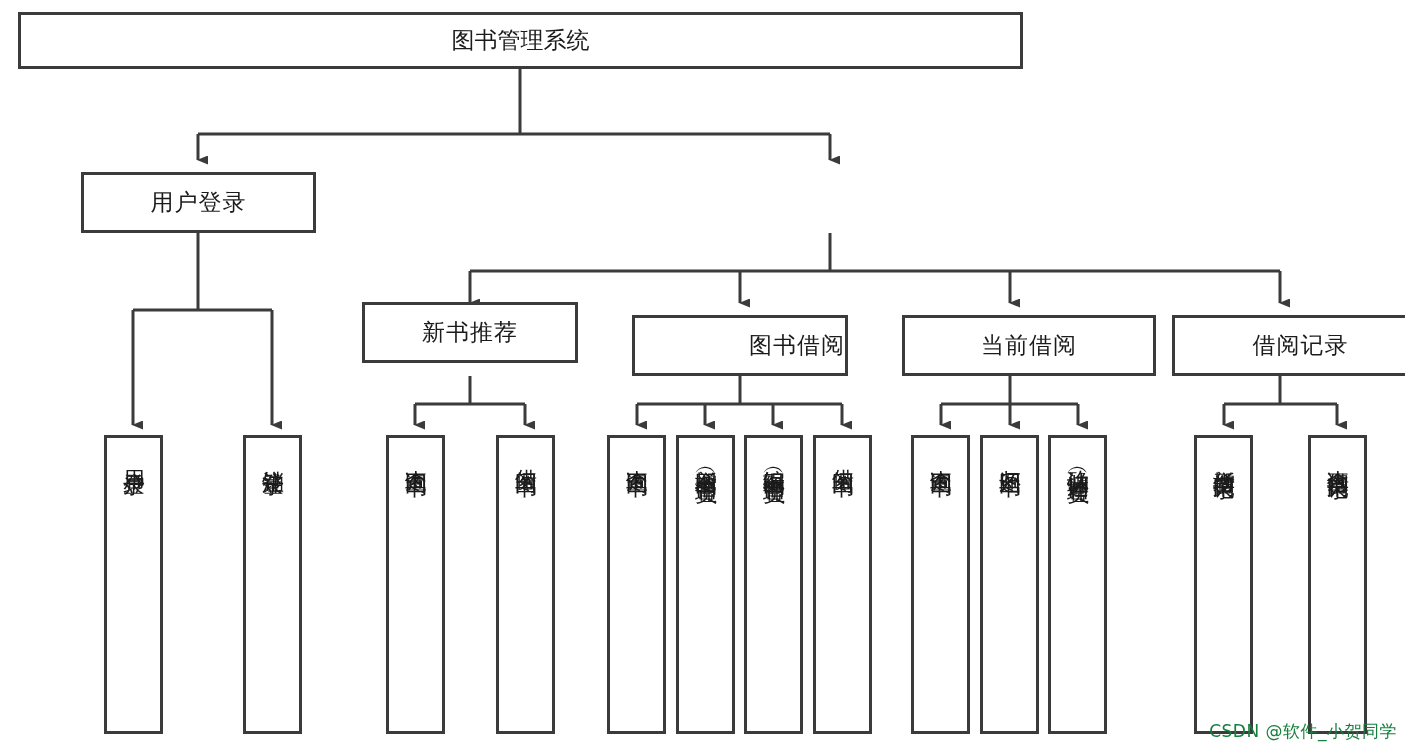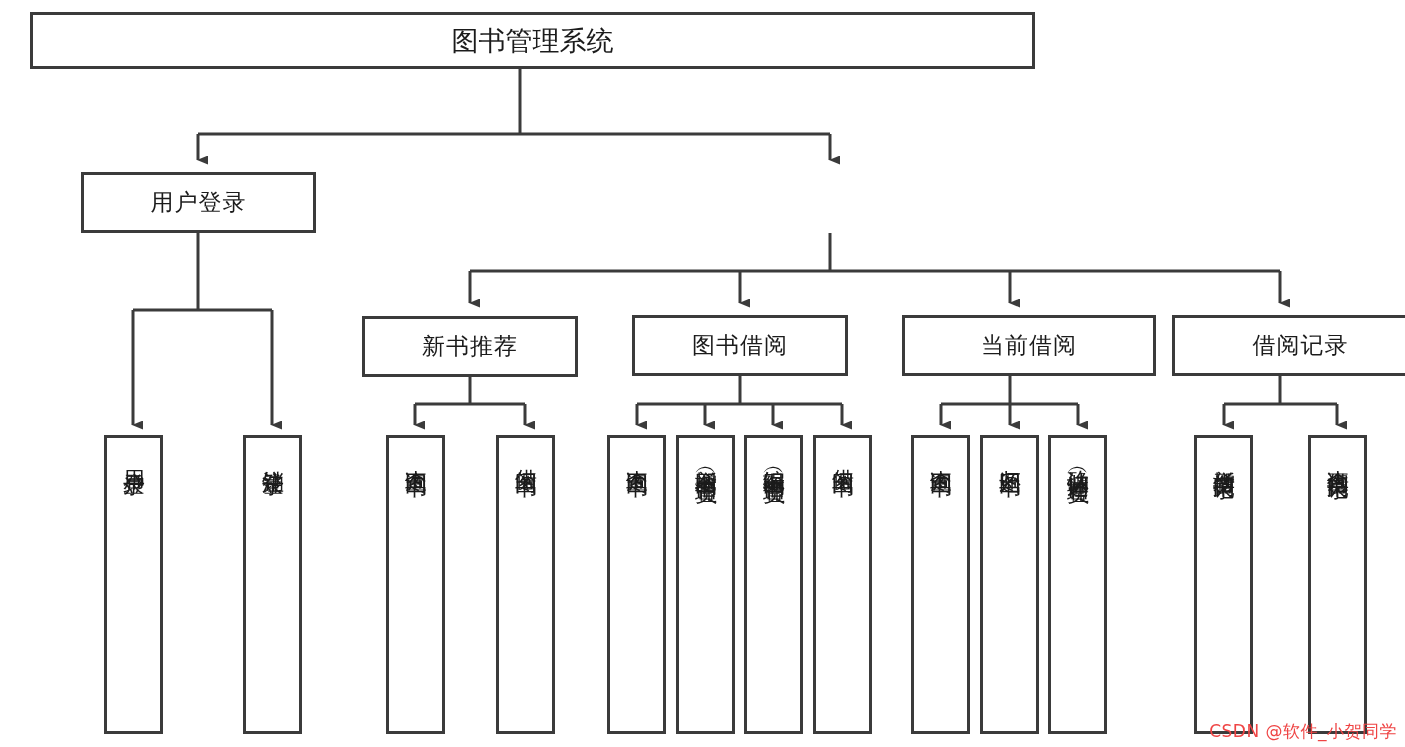--- a/index.html
+++ b/index.html
@@ -37,22 +37,21 @@
     align-items: center;
     justify-content: center;
     color: #1b1b1b;
   }
   .node.h-node {
     font-size: 23px;
     letter-spacing: 1px;
     line-height: 1.1;
   }
   .node.root {
-    font-size: 27px;
-    margin-left: 12px;
+    font-size: 23px;
   }
   .node.leaf {
     align-items: flex-start;
     justify-content: center;
     padding-top: 14px;
     overflow: hidden;
   }
   .vlabel {
     writing-mode: vertical-rl;
     text-orientation: upright;
@@ -60,21 +59,21 @@
     line-height: 1.22;
     letter-spacing: 2px;
     white-space: nowrap;
     color: #1b1b1b;
   }
   .watermark {
     position: absolute;
     right: 8px;
     bottom: 4px;
     font-size: 17px;
-    color: #ef4444;
+    color: #15803d;
     letter-spacing: 0.5px;
     white-space: nowrap;
   }
 </style>
 </head>
 <body>
 
 <div id="diagram-root">
 
   <svg class="connectors" viewBox="0 0 1405 747">
@@ -128,24 +127,24 @@
   </svg>
 
   <div class="node root" style="left:18px; top:12px; width:1005px; height:57px;">
     <span>图书管理系统</span>
   </div>
 
   <div class="node h-node" style="left:81px; top:172px; width:235px; height:61px;">
     <span>用户登录</span>
   </div>
 
-  <div class="node h-node" style="left:362px; top:316px; width:216px; height:61px;">
+  <div class="node h-node" style="left:362px; top:302px; width:216px; height:61px;">
     <span>新书推荐</span>
   </div>
-  <div class="node h-node" style="left:632px; top:315px; width:216px; height:61px;">
+  <div class="node h-node" style="left:632px; top:315px; width:216px; height:61px;justify-content:flex-end;">
     <span>图书借阅</span>
   </div>
   <div class="node h-node" style="left:902px; top:315px; width:254px; height:61px;">
     <span>当前借阅</span>
   </div>
   <div class="node h-node" style="left:1172px; top:315px; width:257px; height:61px;">
     <span>借阅记录</span>
   </div>
 
   <div class="node leaf" style="left:104px; top:435px; width:59px; height:299px;">

